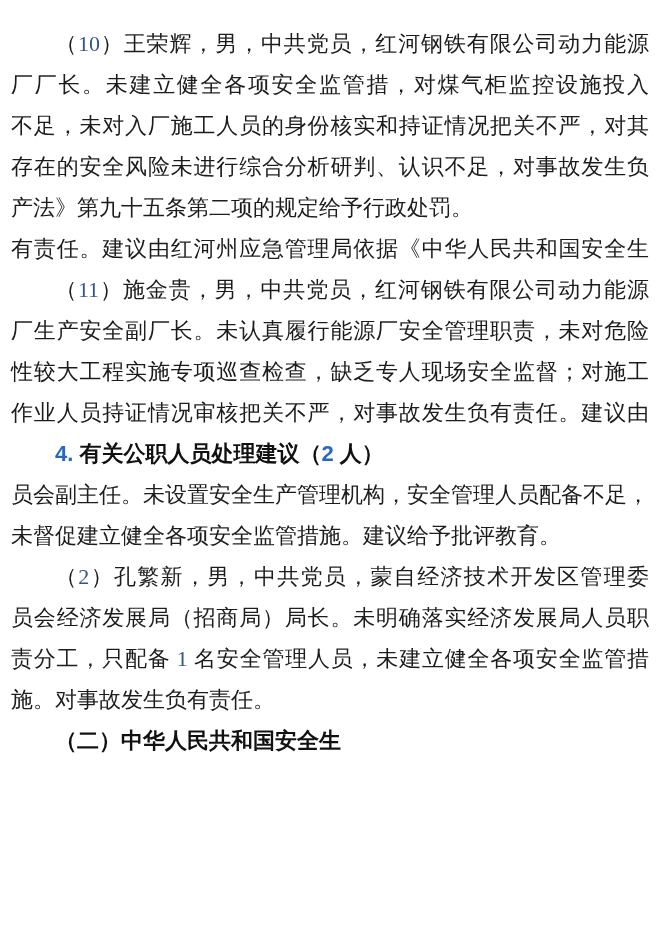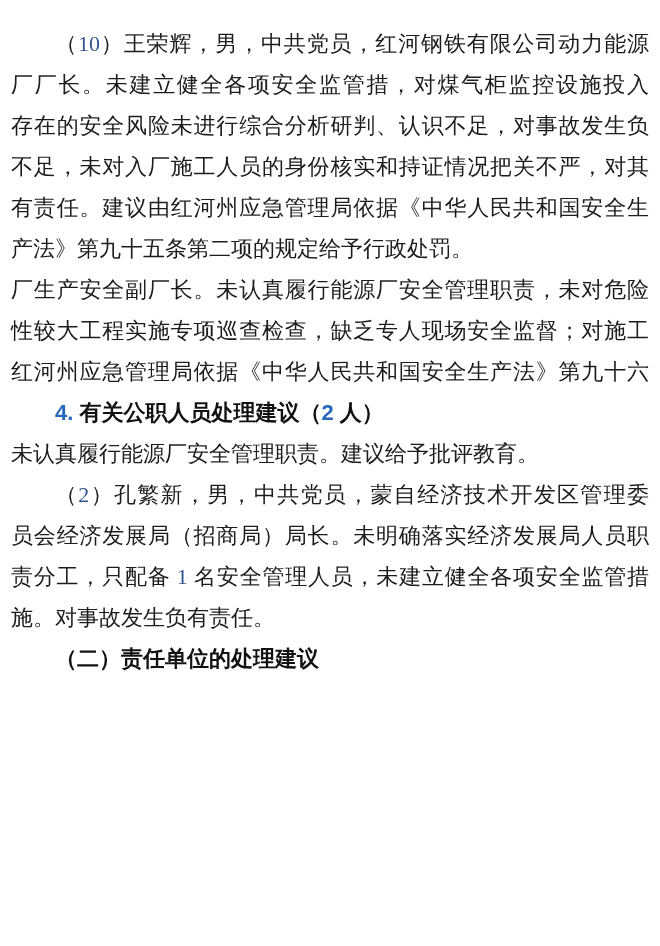--- a/index.html
+++ b/index.html
@@ -45,45 +45,47 @@
   .heading .line .num { color: #2767be; }
 </style>
 </head>
 <body>
 
 <div class="page">
 
   <div class="block">
     <div class="line ind jl">（<span class="num">10</span>）王荣辉，男，中共党员，红河钢铁有限公司动力能源</div>
     <div class="line jl">厂厂长。未建立健全各项安全监管措，对煤气柜监控设施投入</div>
+    <div class="line jl">不足，未对入厂施工人员的身份核实和持证情况把关不严，对其</div>
     <div class="line jl">存在的安全风险未进行综合分析研判、认识不足，对事故发生负</div>
-    <div class="line jl">不足，未对入厂施工人员的身份核实和持证情况把关不严，对其</div>
+    <div class="line">产法》第九十五条第二项的规定给予行政处罚。</div>
     <div class="line jl">有责任。建议由红河州应急管理局依据《中华人民共和国安全生</div>
-    <div class="line">产法》第九十五条第二项的规定给予行政处罚。</div>
   </div>
 
   <div class="block">
+    <div class="line ind jl">（<span class="num">11</span>）施金贵，男，中共党员，红河钢铁有限公司动力能源</div>
     <div class="line jl">厂生产安全副厂长。未认真履行能源厂安全管理职责，未对危险</div>
     <div class="line jl">性较大工程实施专项巡查检查，缺乏专人现场安全监督；对施工</div>
-    <div class="line jl">红河州应急管理局依据《中华人民共和国安全生产法》第九十六</div>
+    <div class="line jl">作业人员持证情况审核把关不严，对事故发生负有责任。建议由</div>
   </div>
 
   <div class="block heading">
     <div class="line ind"><span class="num">4.</span> 有关公职人员处理建议（<span class="num">2</span> 人）</div>
   </div>
 
   <div class="block">
-    <div class="line">未认真履行能源厂安全管理职责。建议给予批评教育。</div>
+    <div class="line jl">员会副主任。未设置安全生产管理机构，安全管理人员配备不足，</div>
+    <div class="line">未督促建立健全各项安全监管措施。建议给予批评教育。</div>
   </div>
 
   <div class="block">
     <div class="line ind jl">（<span class="num">2</span>）孔繁新，男，中共党员，蒙自经济技术开发区管理委</div>
     <div class="line jl">员会经济发展局（招商局）局长。未明确落实经济发展局人员职</div>
     <div class="line jl">责分工，只配备 <span class="num">1</span> 名安全管理人员，未建立健全各项安全监管措</div>
     <div class="line">施。对事故发生负有责任。</div>
   </div>
 
   <div class="block heading">
-    <div class="line ind">（二）责任单位的处理建议</div>
+    <div class="line ind">（二）中华人民共和国安全生</div>
   </div>
 
 
 </div>
 
 </body></html>

